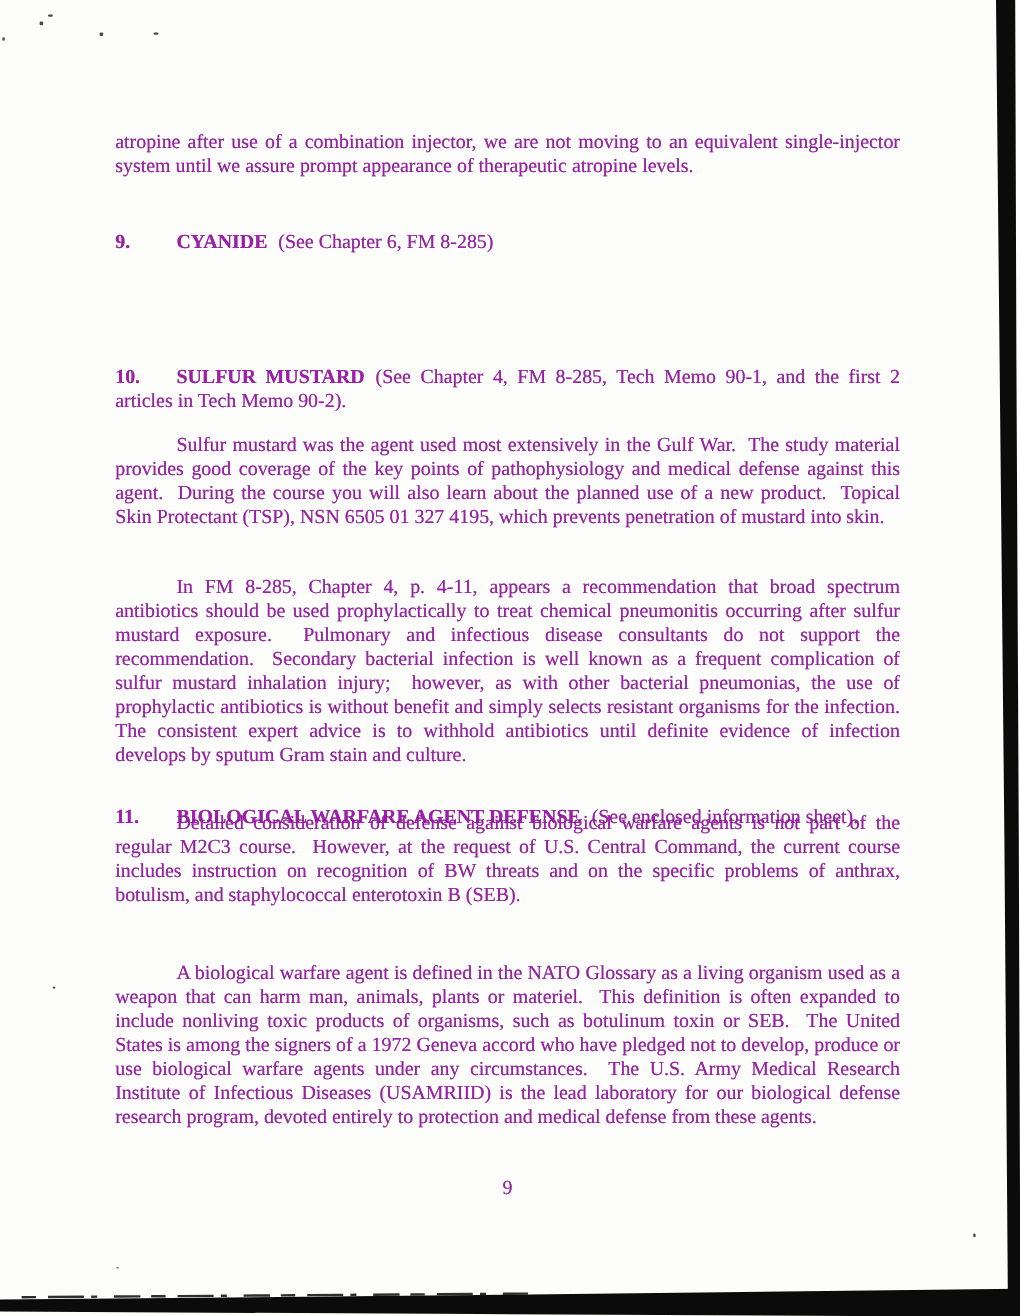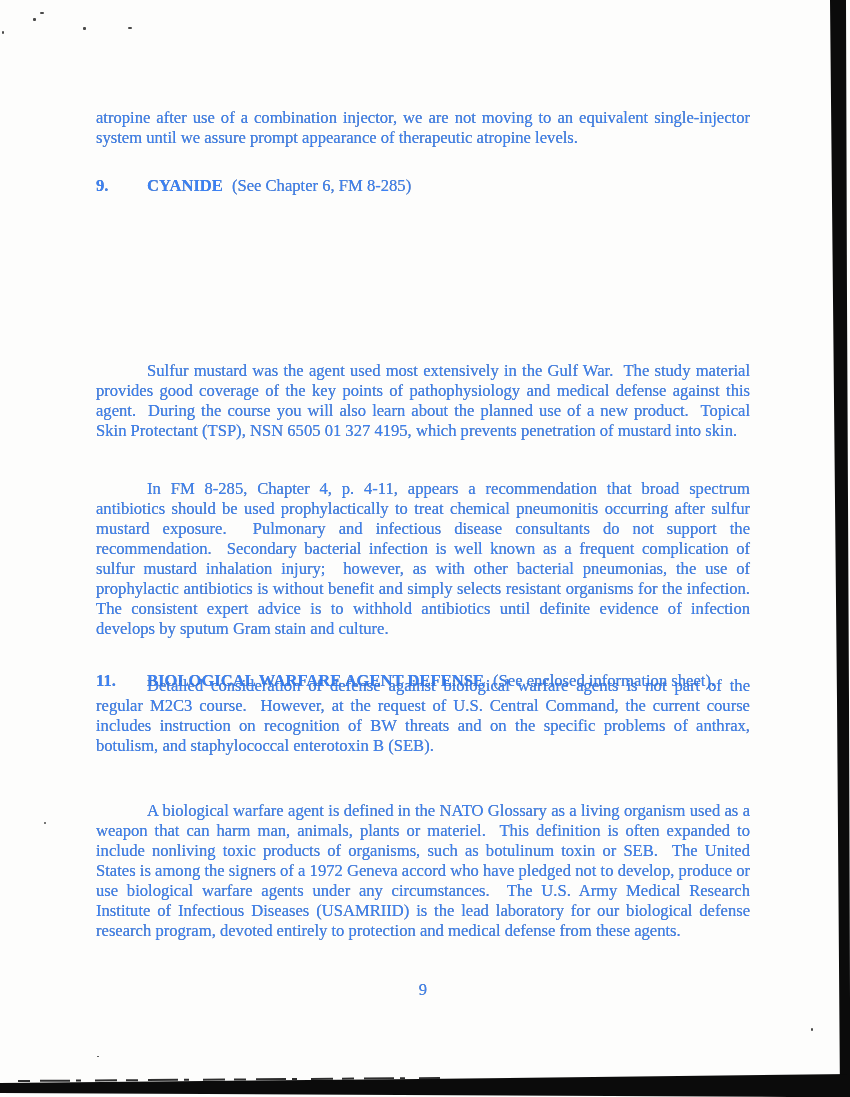--- a/index.html
+++ b/index.html
@@ -7,21 +7,21 @@
     padding: 0;
     background: #e8e8e8;
   }
   .page {
     position: relative;
     width: 850px;
     height: 1097px;
     background: #fdfdfc;
     overflow: hidden;
     font-family: "Liberation Serif", "DejaVu Serif", serif;
-    color: #3b82f6;
+    color: #a21caf;
   }
   .para, .heading {
     position: absolute;
     left: 96px;
     width: 654px;
     margin: 0;
     font-size: 16.6px;
     line-height: 20px;
     text-align: justify;
     white-space: pre-wrap;
@@ -61,23 +61,24 @@
     border-radius: 1px;
   }
 </style>
 </head>
 <body>
 
 <div class="page">
 
   <p class="para flush" style="top:108px">atropine after use of a combination injector, we are not moving to an equivalent single-injector system until we assure prompt appearance of therapeutic atropine levels.</p>
 
-  <p class="heading" style="top:176px"><span class="sec-num">9.</span><span class="sec-title">CYANIDE</span><span class="sec-ref">(See Chapter 6, FM 8-285)</span></p>
+  <p class="heading" style="top:192px"><span class="sec-num">9.</span><span class="sec-title">CYANIDE</span><span class="sec-ref">(See Chapter 6, FM 8-285)</span></p>
 
 
+  <p class="heading" style="top:304px"><span class="sec-num">10.</span><span class="sec-title">SULFUR MUSTARD</span><span class="sec-ref">(See Chapter 4, FM 8-285, Tech Memo 90-1, and the first 2 articles in Tech Memo 90-2).</span></p>
 
   <p class="para" style="top:361px">Sulfur mustard was the agent used most extensively in the Gulf War.  The study material provides good coverage of the key points of pathophysiology and medical defense against this agent.  During the course you will also learn about the planned use of a new product.  Topical Skin Protectant (TSP), NSN 6505 01 327 4195, which prevents penetration of mustard into skin.</p>
 
   <p class="para" style="top:479px">In FM 8-285, Chapter 4, p. 4-11, appears a recommendation that broad spectrum antibiotics should be used prophylactically to treat chemical pneumonitis occurring after sulfur mustard exposure.  Pulmonary and infectious disease consultants do not support the recommendation.  Secondary bacterial infection is well known as a frequent complication of sulfur mustard inhalation injury;  however, as with other bacterial pneumonias, the use of prophylactic antibiotics is without benefit and simply selects resistant organisms for the infection.  The consistent expert advice is to withhold antibiotics until definite evidence of infection develops by sputum Gram stain and culture.</p>
 
   <p class="heading" style="top:671px"><span class="sec-num">11.</span><span class="sec-title">BIOLOGICAL WARFARE AGENT DEFENSE</span><span class="sec-ref">(See enclosed information sheet).</span></p>
 
   <p class="para" style="top:676px">Detailed consideration of defense against biological warfare agents is not part of the regular M2C3 course.  However, at the request of U.S. Central Command, the current course includes instruction on recognition of BW threats and on the specific problems of anthrax, botulism, and staphylococcal enterotoxin B (SEB).</p>
 
   <p class="para" style="top:801px">A biological warfare agent is defined in the NATO Glossary as a living organism used as a weapon that can harm man, animals, plants or materiel.  This definition is often expanded to include nonliving toxic products of organisms, such as botulinum toxin or SEB.  The United States is among the signers of a 1972 Geneva accord who have pledged not to develop, produce or use biological warfare agents under any circumstances.  The U.S. Army Medical Research Institute of Infectious Diseases (USAMRIID) is the lead laboratory for our biological defense research program, devoted entirely to protection and medical defense from these agents.</p>

